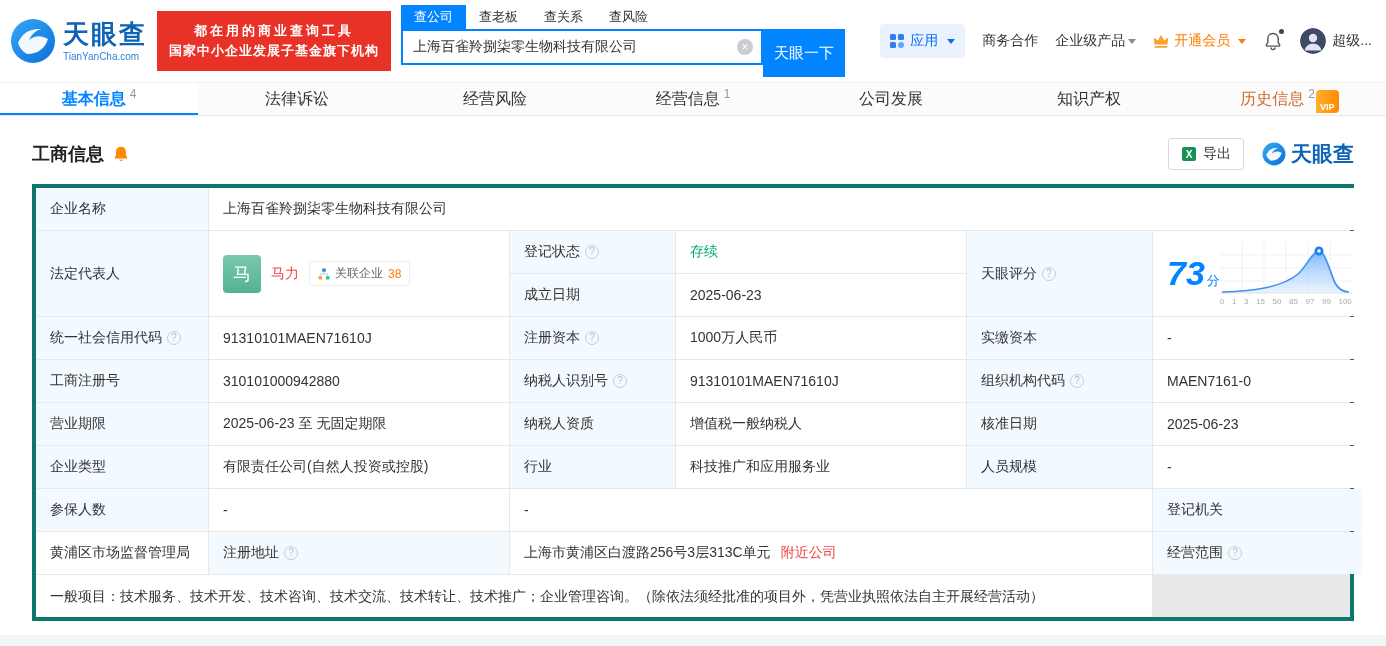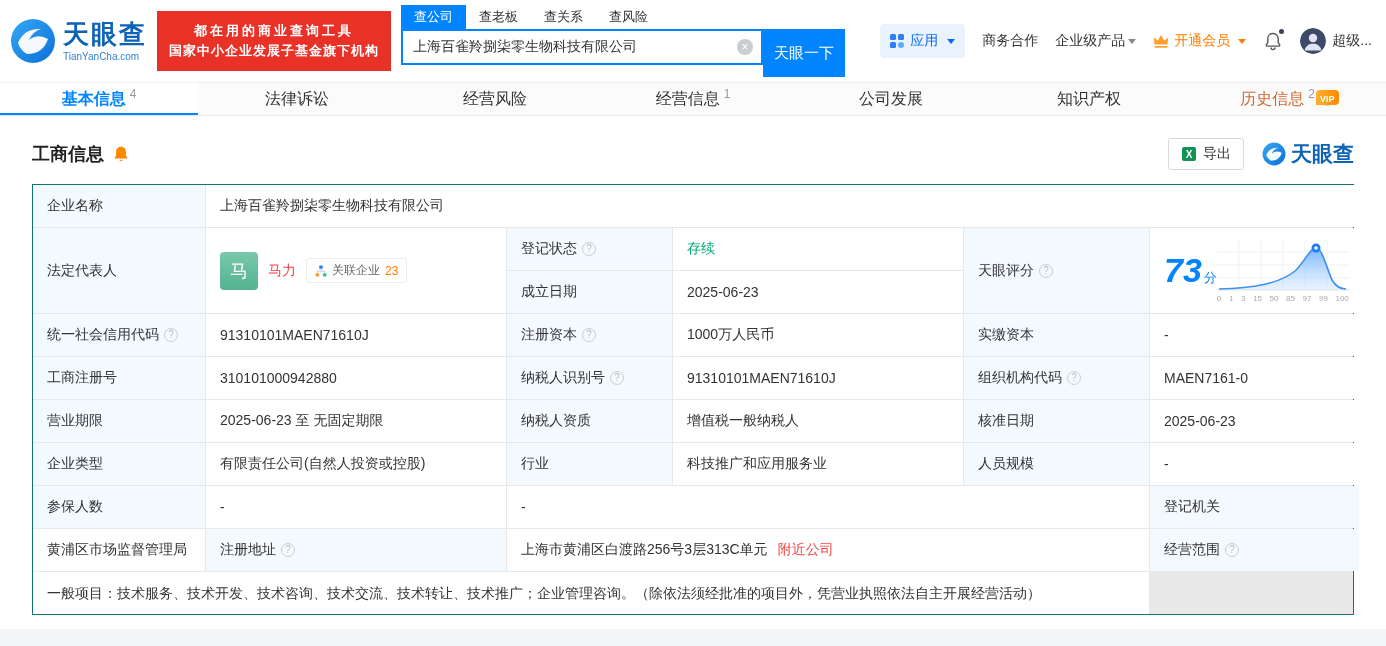--- a/index.html
+++ b/index.html
@@ -37,31 +37,31 @@
   .noti-dot { position: absolute; top: -2px; right: -1px; width: 5px; height: 5px; border-radius: 50%; background: #3c4356; }
   .user { display: flex; align-items: center; gap: 6px; cursor: pointer; }
   .avatar { width: 26px; height: 26px; border-radius: 50%; overflow: hidden; display: flex; }
   
   .tabbar { height: 34px; background: #fbfbfc; border-top: 1px solid #f0f0f0; border-bottom: 1px solid #e9e9e9; display: flex; }
   .tab { flex: 1; display: flex; align-items: center; justify-content: center; font-size: 16px; color: #333; cursor: pointer; position: relative; }
   .tab.active { background: #fff; color: #0084ff; font-weight: bold; box-shadow: inset 0 -2px 0 #0084ff; }
   .tab.history { color: #cf6a2f; }
   .tc { font-size: 12px; color: #999; margin-left: 4px; font-weight: normal; transform: translateY(-5px); }
   .qicon { display: inline-flex; width: 14px; height: 14px; border: 1px solid #ccc; border-radius: 50%; color: #bbb; font-size: 10px; line-height: 1; align-items: center; justify-content: center; margin-left: 5px; cursor: pointer; flex: none; }
-  .vip-tag { position: absolute; top: 7px; left: 50%; margin-left: 29px; background: linear-gradient(90deg, #ffb02e, #ff8a00); color: #fff; font-size: 9px; font-weight: bold; padding: 5px 4px 1px; border-radius: 4px 4px 4px 0; line-height: 1; }
+  .vip-tag { position: absolute; top: 7px; left: 50%; margin-left: 29px; background: linear-gradient(90deg, #ffb02e, #ff8a00); color: #fff; font-size: 9px; font-weight: bold; padding: 13px 4px 1px; border-radius: 4px 4px 4px 0; line-height: 1; }
   
   main { background: #fff; padding: 0 32px 14px; }
   .section-head { display: flex; align-items: center; padding: 22px 0 14px; }
   .sh-left { display: flex; align-items: center; gap: 8px; }
   .section-title { font-size: 18px; font-weight: bold; color: #222; margin: 0; }
   .sh-right { margin-left: auto; display: flex; align-items: center; gap: 18px; }
   .export-btn { display: flex; align-items: center; gap: 6px; background: #fff; border: 1px solid #d9d9d9; border-radius: 3px; padding: 6px 12px; font-size: 14px; color: #333; cursor: pointer; font-family: inherit; }
   .watermark { display: flex; align-items: center; gap: 5px; font-size: 21px; font-weight: bold; color: #0d63b6; }
   
-  .info-grid { display: grid; grid-template-columns: 172px 300px 165px 290px 185px 1fr; grid-auto-rows: minmax(42px, auto); gap: 1px; background: #e8e8e8; border: 1px solid #0f766e; }
+  .info-grid { display: grid; grid-template-columns: 172px 300px 165px 290px 185px 1fr; grid-auto-rows: minmax(42px, auto); gap: 1px; background: #e8e8e8; border: 4px solid #0f766e; }
   .lb { background: #f2f9ff; display: flex; align-items: center; padding: 8px 14px; font-size: 14px; }
   .vl { background: #fff; display: flex; align-items: center; padding: 8px 14px; font-size: 14px; }
   .cs5 { grid-column: span 5; }
   .cs3 { grid-column: span 3; }
   .rs2 { grid-row: span 2; }
   .link { color: #ef4444; cursor: pointer; text-decoration: none; }
   .green { color: #00a870; }
   .rep-cell { gap: 10px; }
   .rep-avatar { width: 38px; height: 38px; border-radius: 4px; background: linear-gradient(180deg, #79c8ab, #53b391); color: #fff; font-size: 18px; display: flex; align-items: center; justify-content: center; cursor: pointer; flex: none; }
   .rel-badge { display: inline-flex; align-items: center; gap: 5px; border: 1px solid #ececec; border-radius: 3px; padding: 3px 8px; font-size: 12px; color: #666; background: #fff; cursor: pointer; }
@@ -241,21 +241,21 @@
       <span class="rep-avatar">马</span>
       <a class="link">马力</a>
       <span class="rel-badge">
         <svg width="12" height="12" viewBox="0 0 12 12">
           <path d="M6 3.7 V6 M6 6 H2.3 V8.2 M6 6 H9.7 V8.2" stroke="#b9c6d8" stroke-width="0.9" fill="none"></path>
           <rect x="4.2" y="0.5" width="3.6" height="3.2" rx="0.6" fill="#2f7df6"></rect>
           <rect x="0.5" y="8.2" width="3.6" height="3.2" rx="0.6" fill="#ffa02e"></rect>
           <rect x="7.9" y="8.2" width="3.6" height="3.2" rx="0.6" fill="#33c39a"></rect>
         </svg>
         <span>关联企业</span>
-        <span class="rel-count">23</span>
+        <span class="rel-count">38</span>
       </span>
     </div>
     <div class="lb">
       <span>登记状态</span>
       <span class="qicon">?</span>
     </div>
     <div class="vl green">
         <span>存续</span>
       </div>
     <div class="lb rs2">

